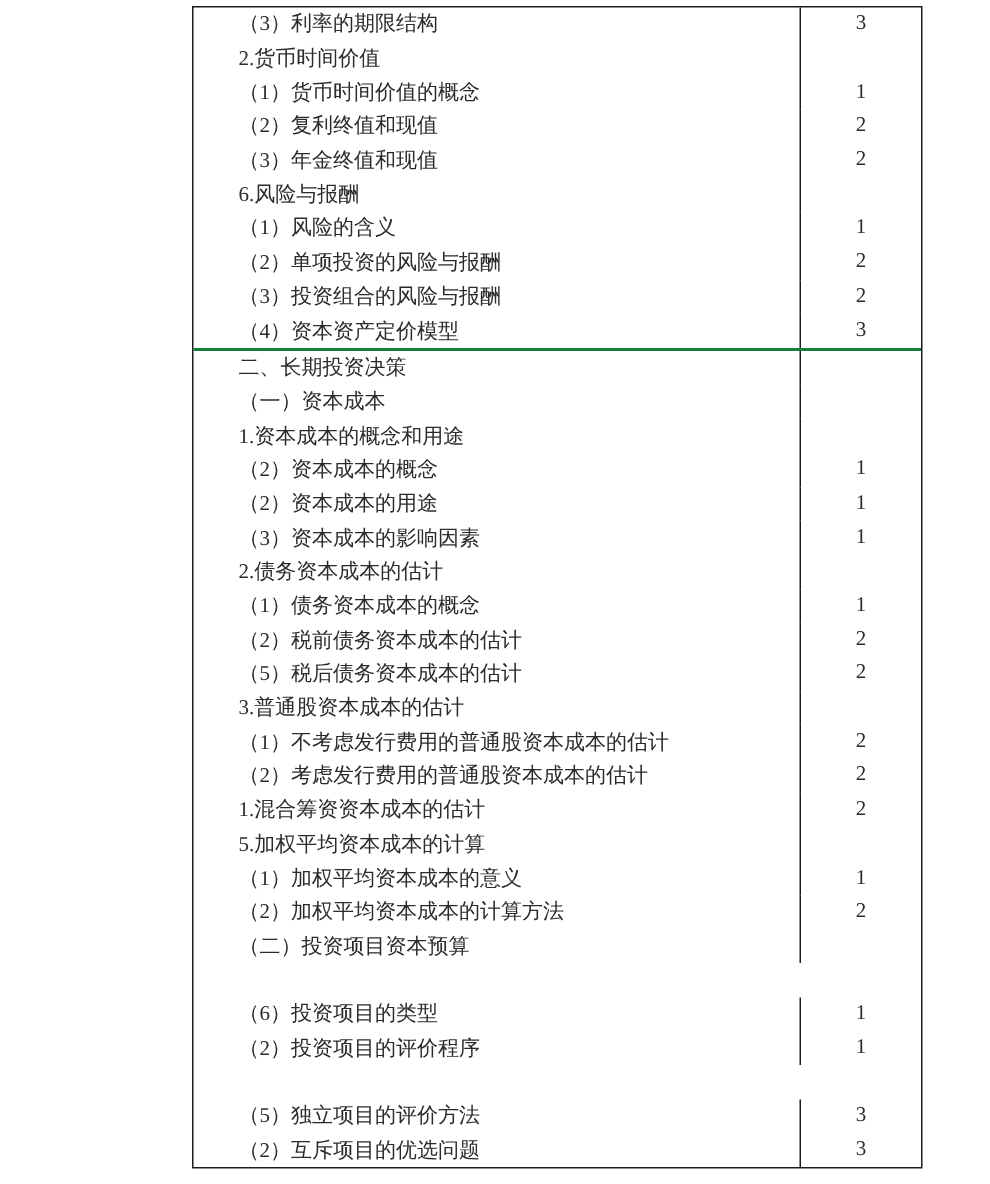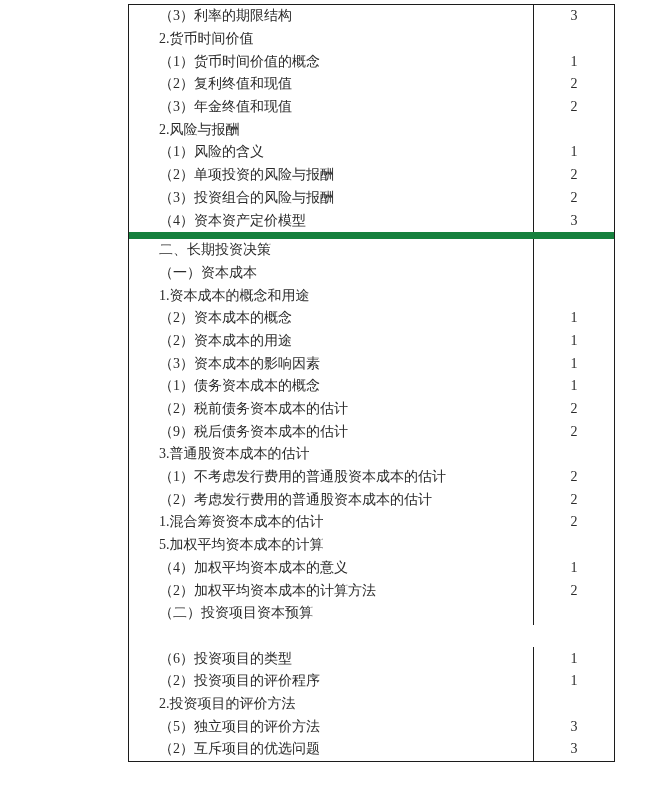--- a/index.html
+++ b/index.html
@@ -17,21 +17,21 @@
   .doc-table {
     position: absolute;
     left: 88px;
     top: 4px;
     width: 485px;
     border: 1px solid #1c1c1c;
     background: #ffffff;
     margin-left: 40px;
   }
   .section + .section {
-    border-top: 7px solid #15803d;
+    border-top: 2px solid #15803d;
   }
   .row {
     display: flex;
     height: 22.7px;
     align-items: stretch;
   }
   .cell {
     box-sizing: border-box;
   }
   .topic {
@@ -73,21 +73,21 @@
       </div>
       <div class="row">
         <div class="cell topic">（2）复利终值和现值</div>
         <div class="cell score">2</div>
       </div>
       <div class="row">
         <div class="cell topic">（3）年金终值和现值</div>
         <div class="cell score">2</div>
       </div>
       <div class="row">
-        <div class="cell topic">2.风险与报酬</div>
+        <div class="cell topic">6.风险与报酬</div>
         <div class="cell score"></div>
       </div>
       <div class="row">
         <div class="cell topic">（1）风险的含义</div>
         <div class="cell score">1</div>
       </div>
       <div class="row">
         <div class="cell topic">（2）单项投资的风险与报酬</div>
         <div class="cell score">2</div>
       </div>
@@ -119,29 +119,33 @@
       </div>
       <div class="row">
         <div class="cell topic">（2）资本成本的用途</div>
         <div class="cell score">1</div>
       </div>
       <div class="row">
         <div class="cell topic">（3）资本成本的影响因素</div>
         <div class="cell score">1</div>
       </div>
       <div class="row">
+        <div class="cell topic">2.债务资本成本的估计</div>
+        <div class="cell score"></div>
+      </div>
+      <div class="row">
         <div class="cell topic">（1）债务资本成本的概念</div>
         <div class="cell score">1</div>
       </div>
       <div class="row">
         <div class="cell topic">（2）税前债务资本成本的估计</div>
         <div class="cell score">2</div>
       </div>
       <div class="row">
-        <div class="cell topic">（9）税后债务资本成本的估计</div>
+        <div class="cell topic">（5）税后债务资本成本的估计</div>
         <div class="cell score">2</div>
       </div>
       <div class="row">
         <div class="cell topic">3.普通股资本成本的估计</div>
         <div class="cell score"></div>
       </div>
       <div class="row">
         <div class="cell topic">（1）不考虑发行费用的普通股资本成本的估计</div>
         <div class="cell score">2</div>
       </div>
@@ -151,21 +155,21 @@
       </div>
       <div class="row">
         <div class="cell topic">1.混合筹资资本成本的估计</div>
         <div class="cell score">2</div>
       </div>
       <div class="row">
         <div class="cell topic">5.加权平均资本成本的计算</div>
         <div class="cell score"></div>
       </div>
       <div class="row">
-        <div class="cell topic">（4）加权平均资本成本的意义</div>
+        <div class="cell topic">（1）加权平均资本成本的意义</div>
         <div class="cell score">1</div>
       </div>
       <div class="row">
         <div class="cell topic">（2）加权平均资本成本的计算方法</div>
         <div class="cell score">2</div>
       </div>
       <div class="row">
         <div class="cell topic">（二）投资项目资本预算</div>
         <div class="cell score"></div>
       </div>
@@ -174,21 +178,20 @@
       </div>
       <div class="row">
         <div class="cell topic">（6）投资项目的类型</div>
         <div class="cell score">1</div>
       </div>
       <div class="row">
         <div class="cell topic">（2）投资项目的评价程序</div>
         <div class="cell score">1</div>
       </div>
       <div class="row">
-        <div class="cell topic">2.投资项目的评价方法</div>
         <div class="cell score"></div>
       </div>
       <div class="row">
         <div class="cell topic">（5）独立项目的评价方法</div>
         <div class="cell score">3</div>
       </div>
       <div class="row">
         <div class="cell topic">（2）互斥项目的优选问题</div>
         <div class="cell score">3</div>
       </div>

